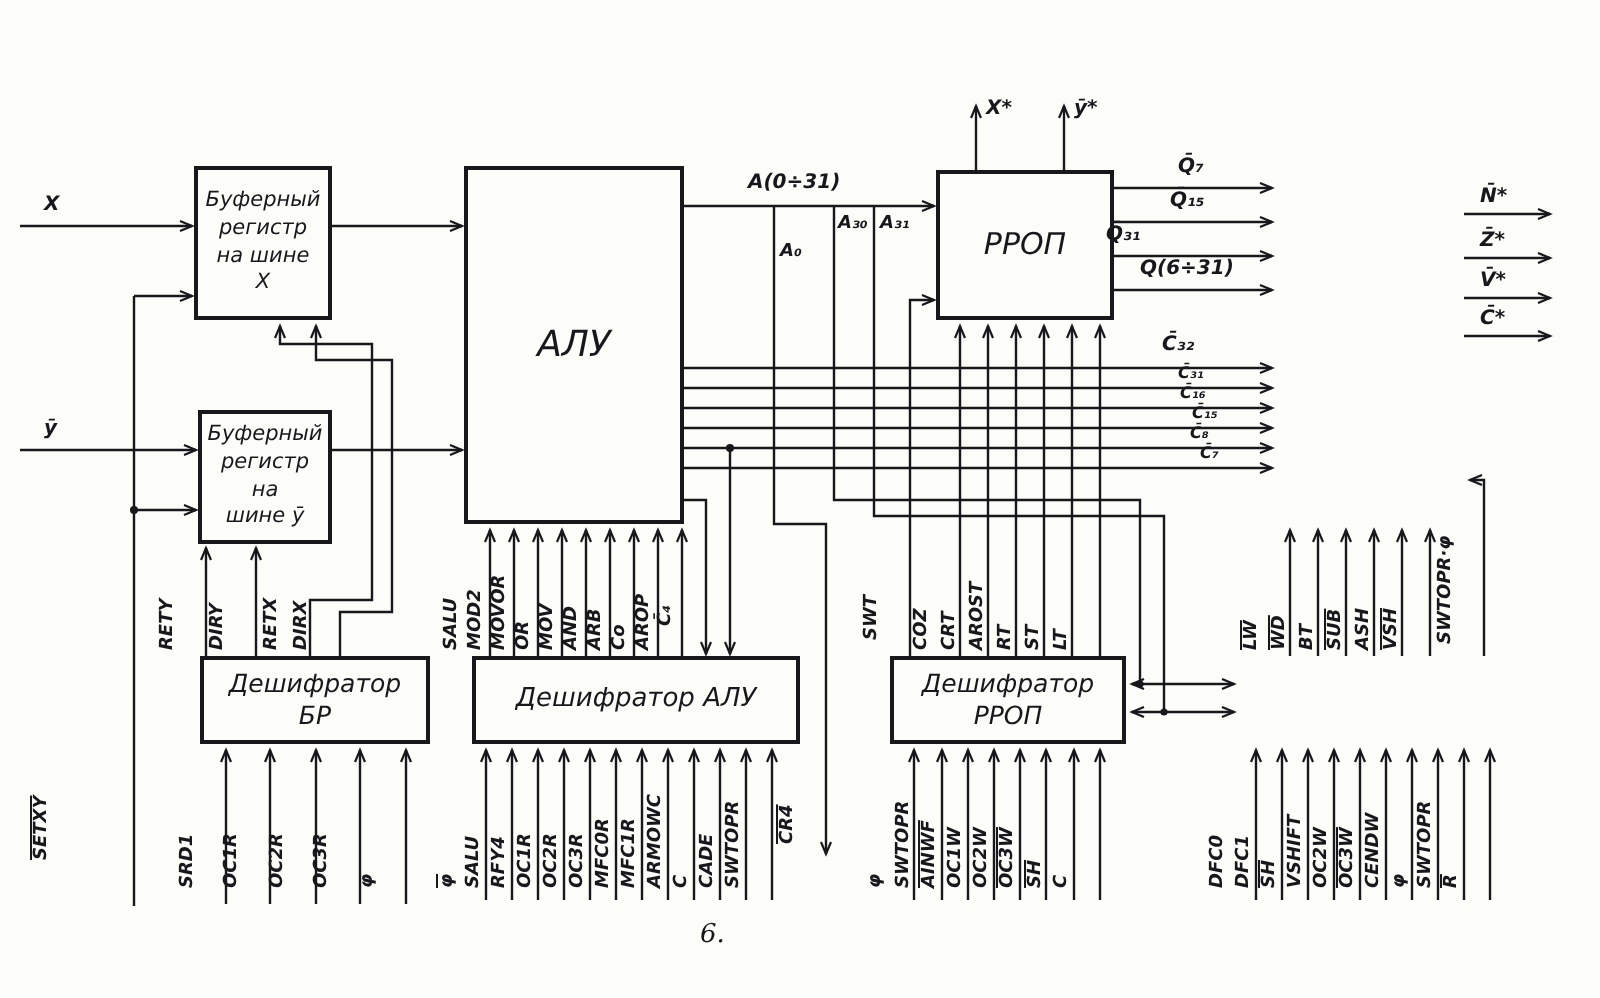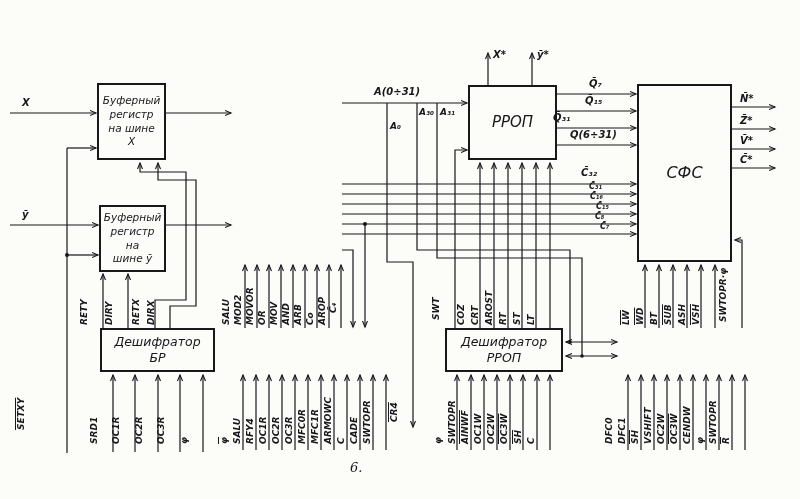--- a/index.html
+++ b/index.html
@@ -153,24 +153,25 @@
 
 
   <div class="blk" style="left:97px;top:83px;width:69px;height:77px;font-size:10.5px">Буферный
 регистр
 на шине
 X</div>
   <div class="blk" style="left:99px;top:205px;width:67px;height:67px;font-size:10.5px">Буферный
 регистр
 на
 шине ȳ</div>
+  <div class="blk" style="left:232px;top:83px;width:110px;height:179px;font-size:18px">АЛУ</div>
   <div class="blk" style="left:468px;top:85px;width:89px;height:75px;font-size:15px">РРОП</div>
-  <div class="blk" style="left:637px;top:84px;width:95px;height:178px;font-size:16px">СФС</div>
   <div class="blk" style="left:100px;top:328px;width:115px;height:44px;font-size:12.5px">Дешифратор
 БР</div>
+  <div class="blk" style="left:236px;top:328px;width:164px;height:44px;font-size:13px">Дешифратор АЛУ</div>
   <div class="blk" style="left:445px;top:328px;width:118px;height:44px;font-size:12.5px">Дешифратор
 РРОП</div>
 
   <span class="lbl" style="left:22px;top:98px">X</span>
   <span class="lbl" style="left:22px;top:210px">ȳ</span>
   <span class="lbl" style="left:374px;top:87px">A(0÷31)</span>
   <span class="lbl s9" style="left:390px;top:122px">A₀</span>
   <span class="lbl s9" style="left:419px;top:108px">A₃₀</span>
   <span class="lbl s9" style="left:440px;top:108px">A₃₁</span>
   <span class="lbl" style="left:493px;top:50px">X*</span>

